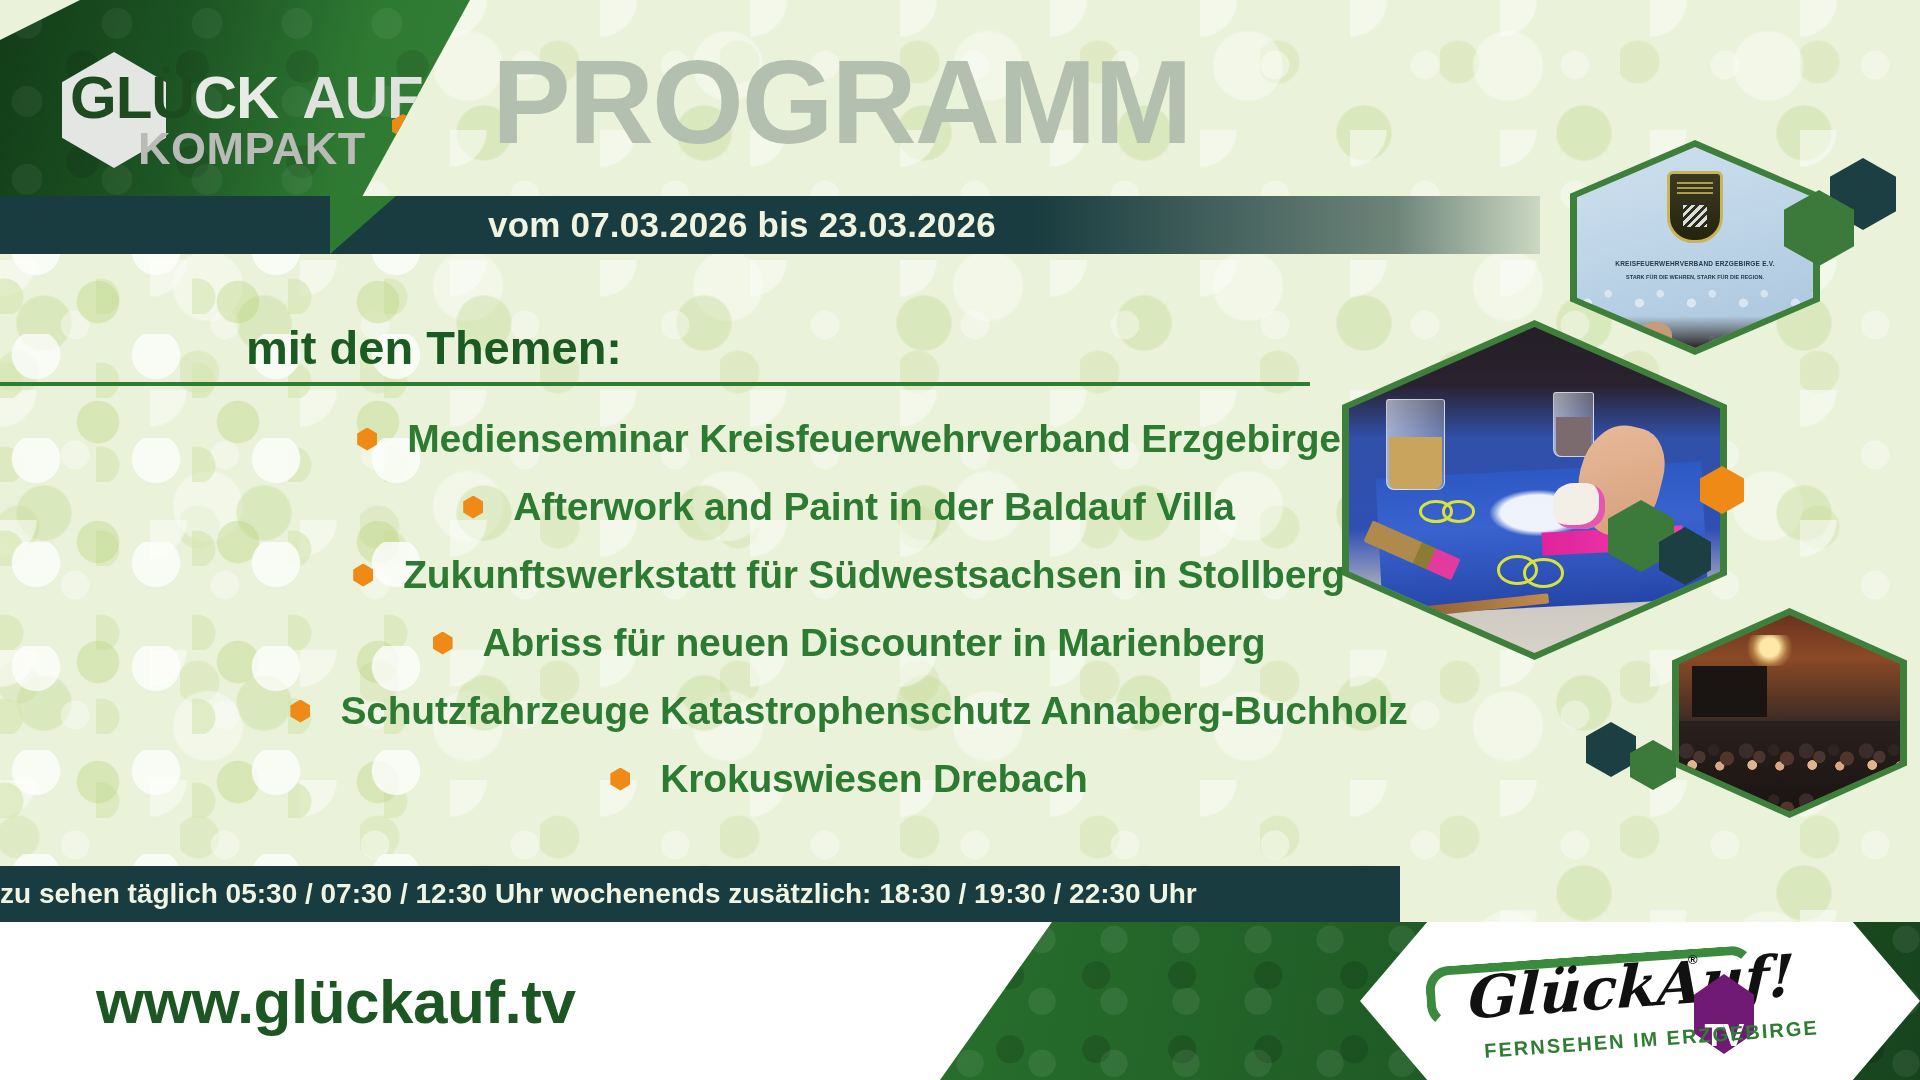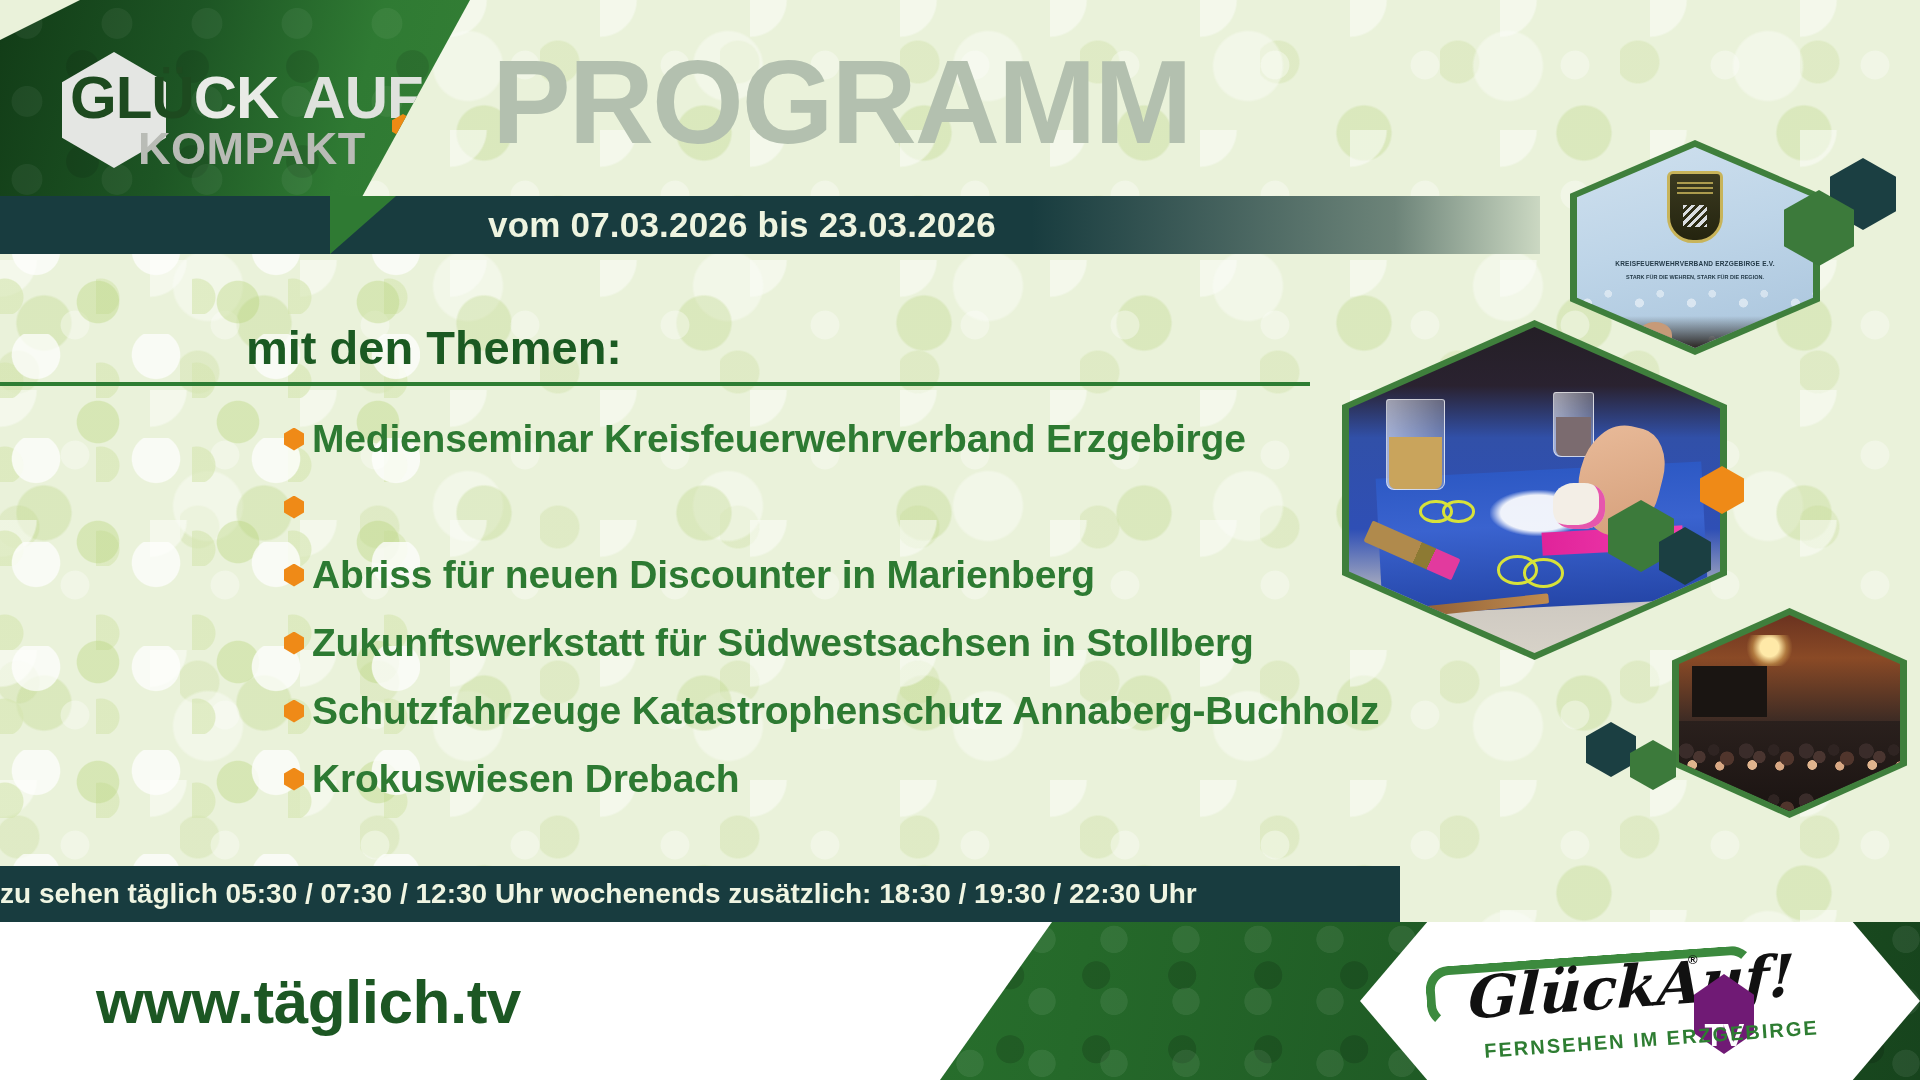--- a/index.html
+++ b/index.html
@@ -131,22 +131,23 @@
     position: absolute; left: 0; top: 382px;
     width: 1310px; height: 4px; background: #2e7d33;
   }
 
   
   .topics {
     position: absolute; left: 284px; top: 405px;
     width: 1130px;
   }
   .topic {
-    display: flex; align-items: center; gap: 8px;
+    display: flex; align-items: center; gap: 30px;
     height: 68px;
+    justify-content: center;
   }
   .topic-bullet {
     flex: 0 0 auto;
     width: 20px; height: 23px; background: #ef8a17;
     clip-path: polygon(50% 0, 100% 26%, 100% 74%, 50% 100%, 0 74%, 0 26%);
   }
   .topic-label {
     font-size: 39px; font-weight: bold; color: #2d7a32;
     white-space: nowrap; letter-spacing: -.2px;
   }
@@ -431,28 +432,29 @@
   <div class="themes-head">mit den Themen:</div>
   <div class="themes-rule"></div>
 
   <div class="topics">
     <div class="topic">
       <div class="topic-bullet"></div>
       <div class="topic-label">Medienseminar Kreisfeuerwehrverband Erzgebirge</div>
     </div>
     <div class="topic">
       <div class="topic-bullet"></div>
+      <div class="topic-label">Afterwork and Paint in der Baldauf Villa</div>
+    </div>
+    <div class="topic">
+      <div class="topic-bullet"></div>
+      <div class="topic-label">Zukunftswerkstatt für Südwestsachsen in Stollberg</div>
     </div>
     <div class="topic">
       <div class="topic-bullet"></div>
       <div class="topic-label">Abriss für neuen Discounter in Marienberg</div>
-    </div>
-    <div class="topic">
-      <div class="topic-bullet"></div>
-      <div class="topic-label">Zukunftswerkstatt für Südwestsachsen in Stollberg</div>
     </div>
     <div class="topic">
       <div class="topic-bullet"></div>
       <div class="topic-label">Schutzfahrzeuge Katastrophenschutz Annaberg-Buchholz</div>
     </div>
     <div class="topic">
       <div class="topic-bullet"></div>
       <div class="topic-label">Krokuswiesen Drebach</div>
     </div>
   </div>
@@ -507,21 +509,21 @@
   <div class="deco" id="d6"></div>
   <div class="deco" id="d7"></div>
 
   <div class="schedule-bar">
     <div class="schedule-text">zu sehen täglich 05:30 / 07:30 / 12:30 Uhr wochenends zusätzlich: 18:30 / 19:30 / 22:30 Uhr</div>
   </div>
 
   <div class="footer">
     <div class="footer-hex"></div>
     <div class="footer-white-hex"></div>
-    <div class="footer-url">www.täglich.tv</div>
+    <div class="footer-url">www.glückauf.tv</div>
     <div class="tv-logo">
       <div class="tv-swoosh"></div>
       <div class="tv-word">GlückAuf!</div>
       <div class="tv-reg">®</div>
       <div class="tv-badge">
         <span>TV</span>
       </div>
       <div class="tv-sub">FERNSEHEN IM ERZGEBIRGE</div>
     </div>
   </div>

